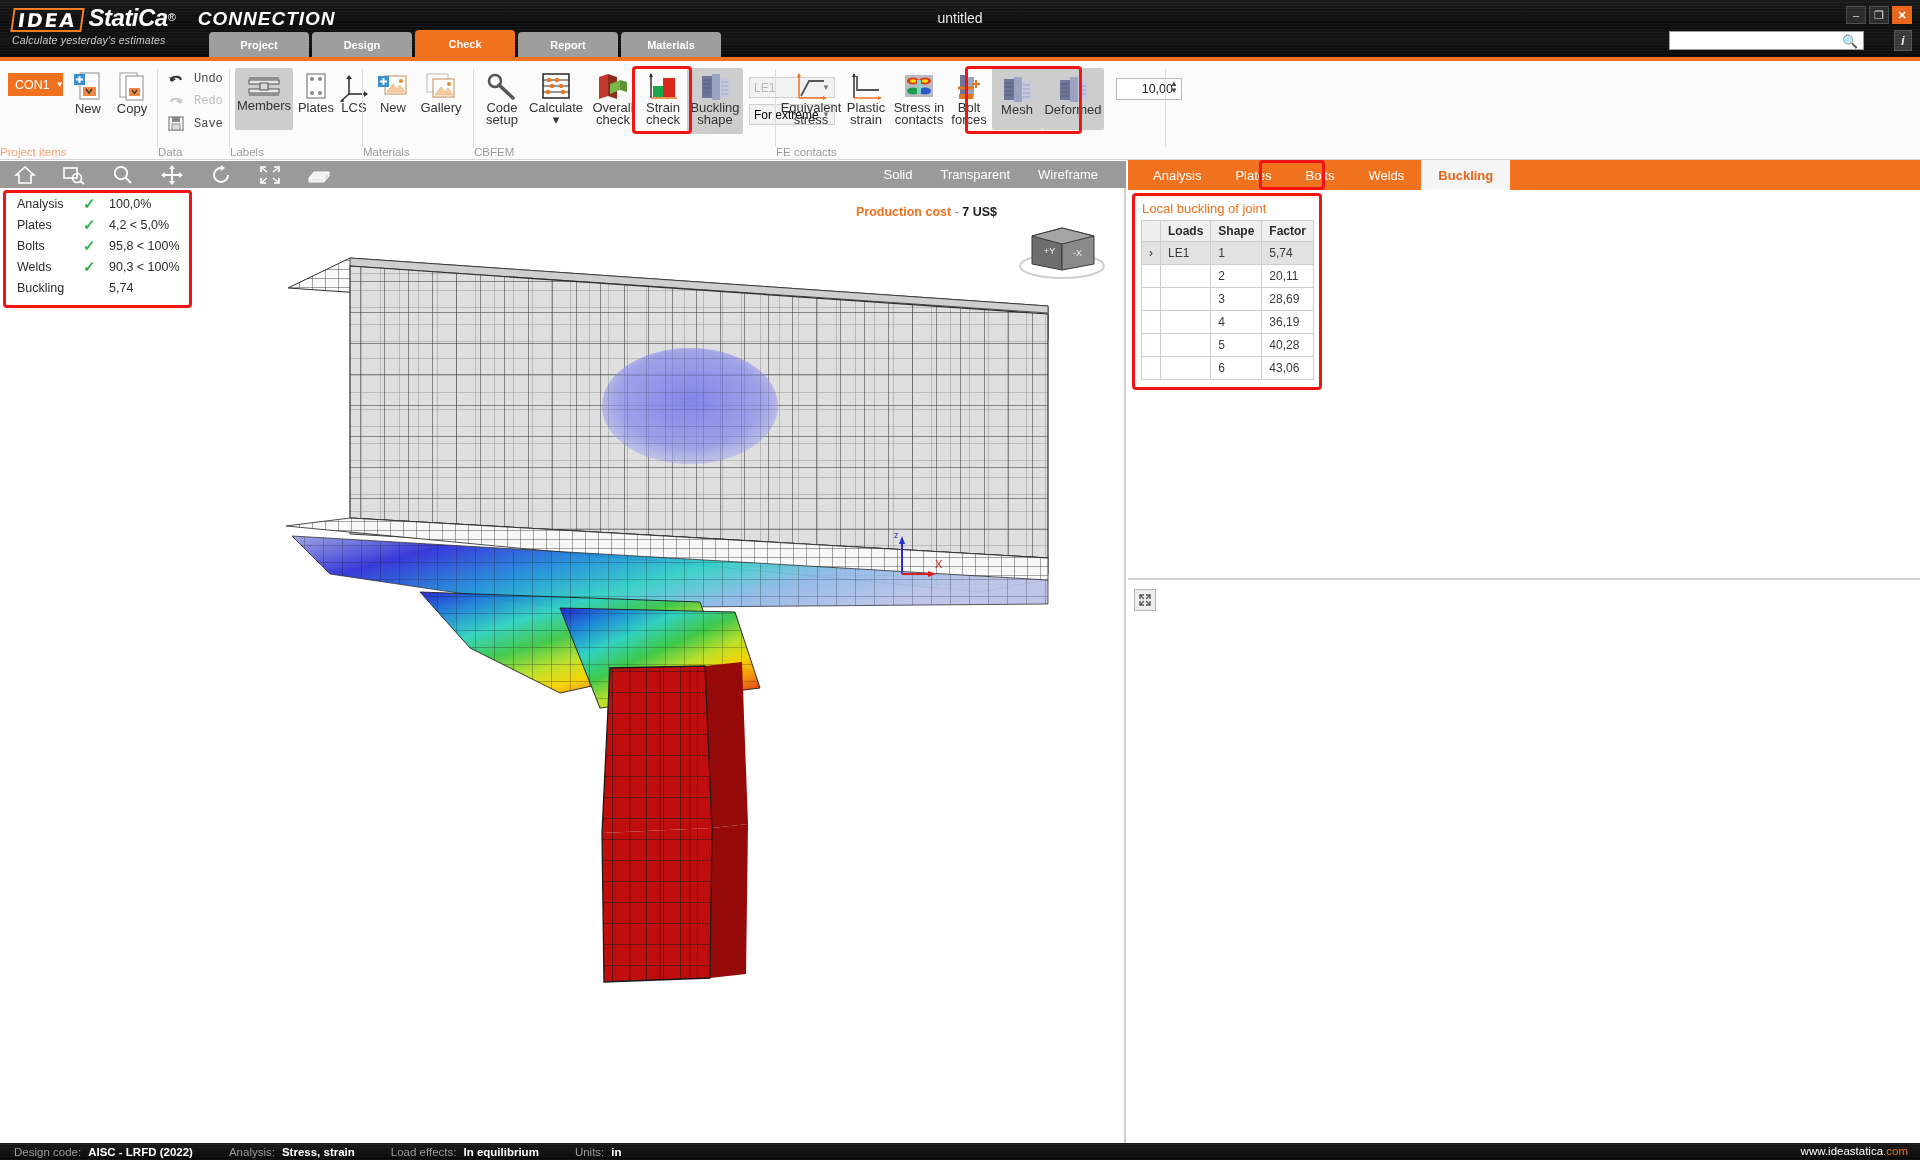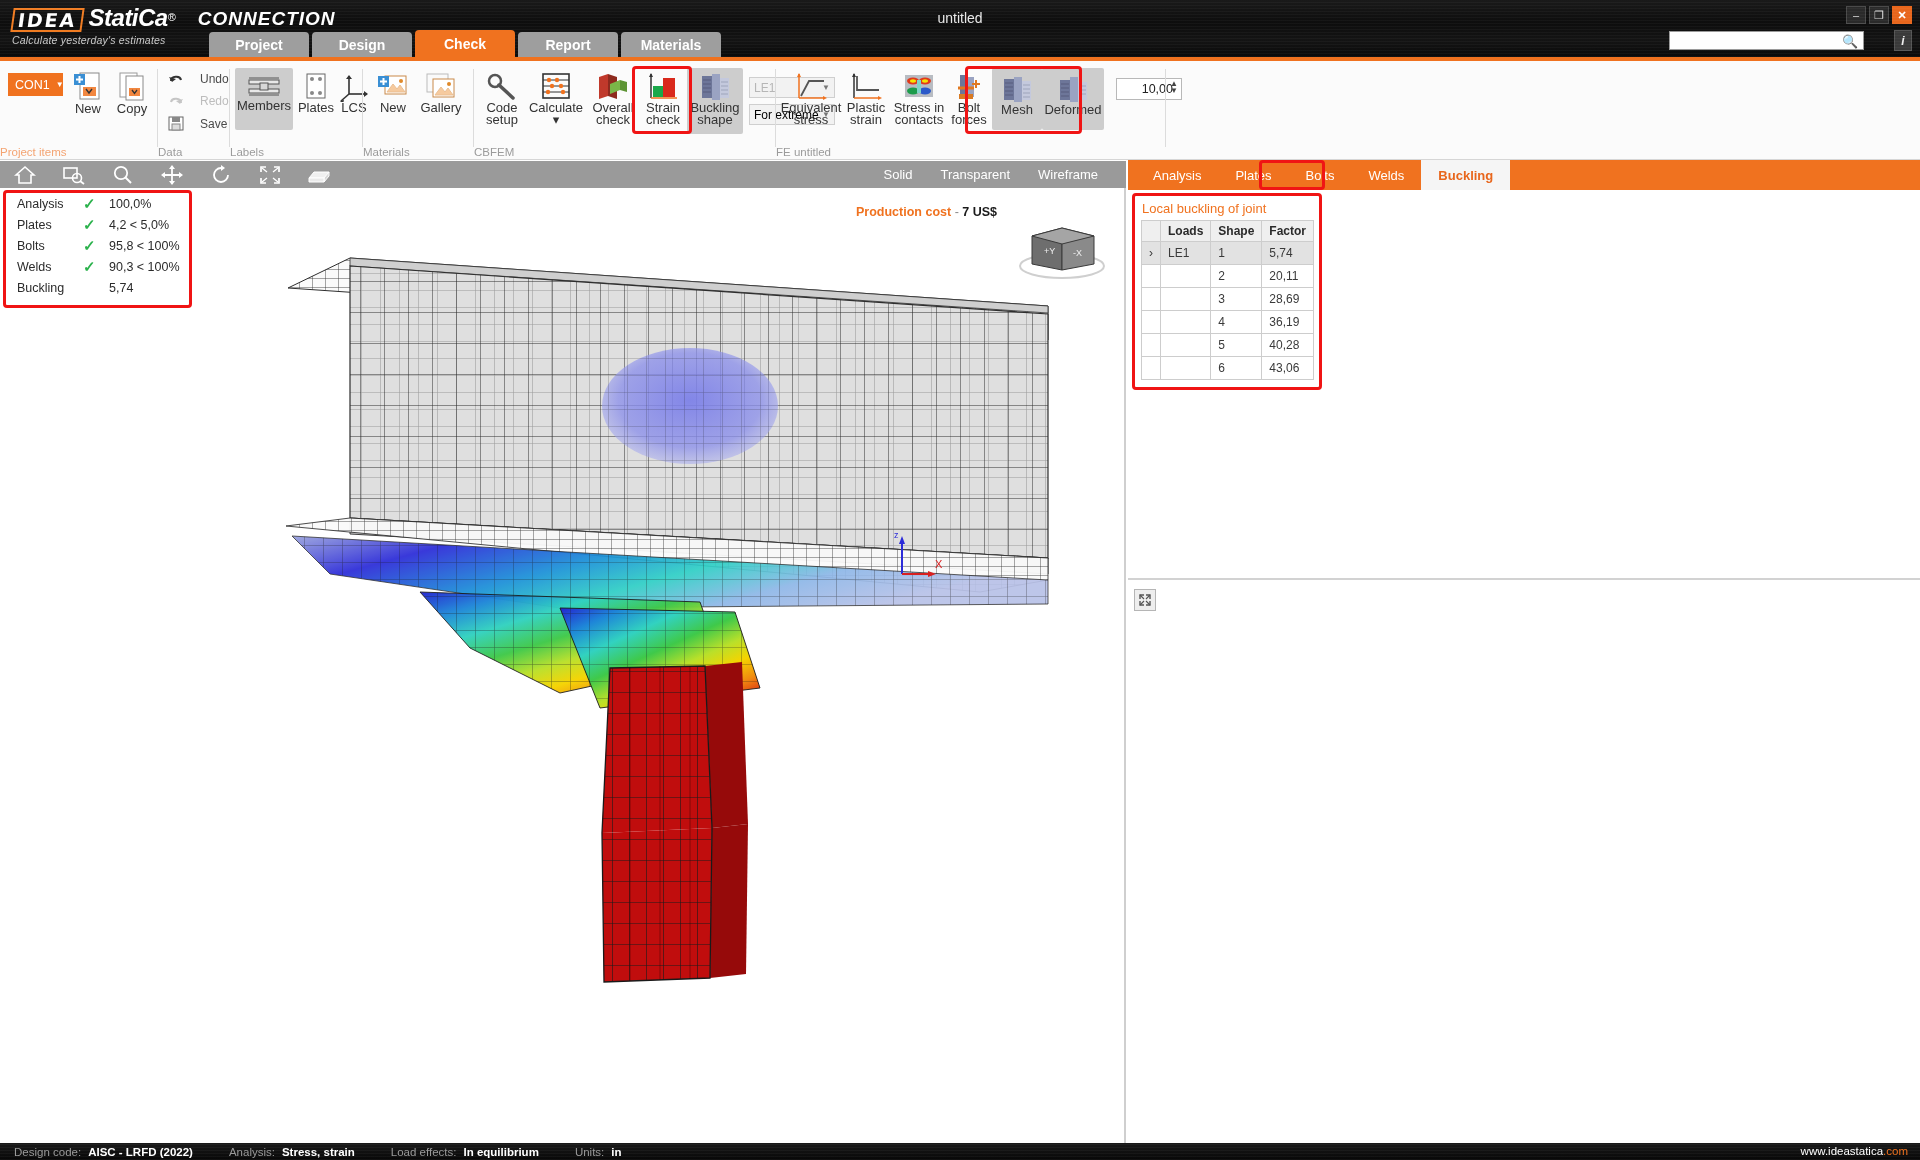--- a/index.html
+++ b/index.html
@@ -67,21 +67,21 @@
     justify-content:center; cursor:pointer; font-style:italic;
   }
 
   
   .tabstrip {
     position:absolute; left:0; top:30px; width:1920px; height:27px;
     display:flex; align-items:flex-end; padding-left:209px; z-index:5;
   }
   .mtab {
     width:100px; height:25px; background:#9e9e9e; color:#fff;
-    font-size:14px; font-weight:bold; display:flex; align-items:center;
+    font-size:11px; font-weight:bold; display:flex; align-items:center;
     justify-content:center; margin-right:3px; border-radius:4px 4px 0 0;
     cursor:pointer;
   }
   .mtab.active { background:#f0721f; height:27px; }
   .tab-underline {
     position:absolute; left:0; top:57px; width:1920px; height:4px; background:#f0721f;
   }
 
   
   .ribbon {
@@ -104,22 +104,22 @@
   .ico { display:flex; align-items:center; justify-content:center; }
 
   .conn-pill {
     position:absolute; left:8px; top:12px; width:55px; height:23px;
     background:#f0721f; color:#fff; font-size:12.5px;
     display:flex; align-items:center; padding-left:7px; cursor:pointer;
   }
   .conn-pill .car { margin-left:6px; font-size:8px; }
 
   .smallbtn {
-    position:absolute; display:flex; align-items:flex-end; gap:16px;
-    font-size:12px; color:#4a4a4a; cursor:pointer;
+    position:absolute; display:flex; align-items:flex-end; gap:10px;
+    font-size:12px; color:#4a4a4a; cursor:pointer;font-family:Liberation Mono, monospace;
   }
   .smallbtn.dim { color:#bdbdbd; }
 
   .selbox {
     position:absolute; height:21px; background:#f2f2f2; border:1px solid #cfcfcf;
     display:flex; align-items:center; padding:0 4px; font-size:12px; cursor:pointer;
   }
   .selbox .v { flex:1; }
   .selbox .car { color:#777; font-size:8px; }
   .selbox.dimv .v { color:#b6b6b6; }
@@ -560,21 +560,21 @@
     </div>
 
     <div class="numbox" style="left:340px;top:17px;">
       <span>10,00</span>
       <span class="spin">
         <span>▲</span>
         <span>▼</span>
       </span>
     </div>
 
-    <div class="glabel" style="left:0;width:388px;">FE untitled</div>
+    <div class="glabel" style="left:0;width:388px;">FE contacts</div>
   </div>
   <div class="rsep" style="left:1165px;"></div>
 </div>
 
 <div class="redbox" style="left:632px;top:66px;width:60px;height:68px;"></div>
 <div class="redbox" style="left:965px;top:66px;width:117px;height:68px;"></div>
 
 <div class="viewtoolbar">
   <div class="vicon">
     <svg width="22" height="20" viewBox="0 0 22 20">

